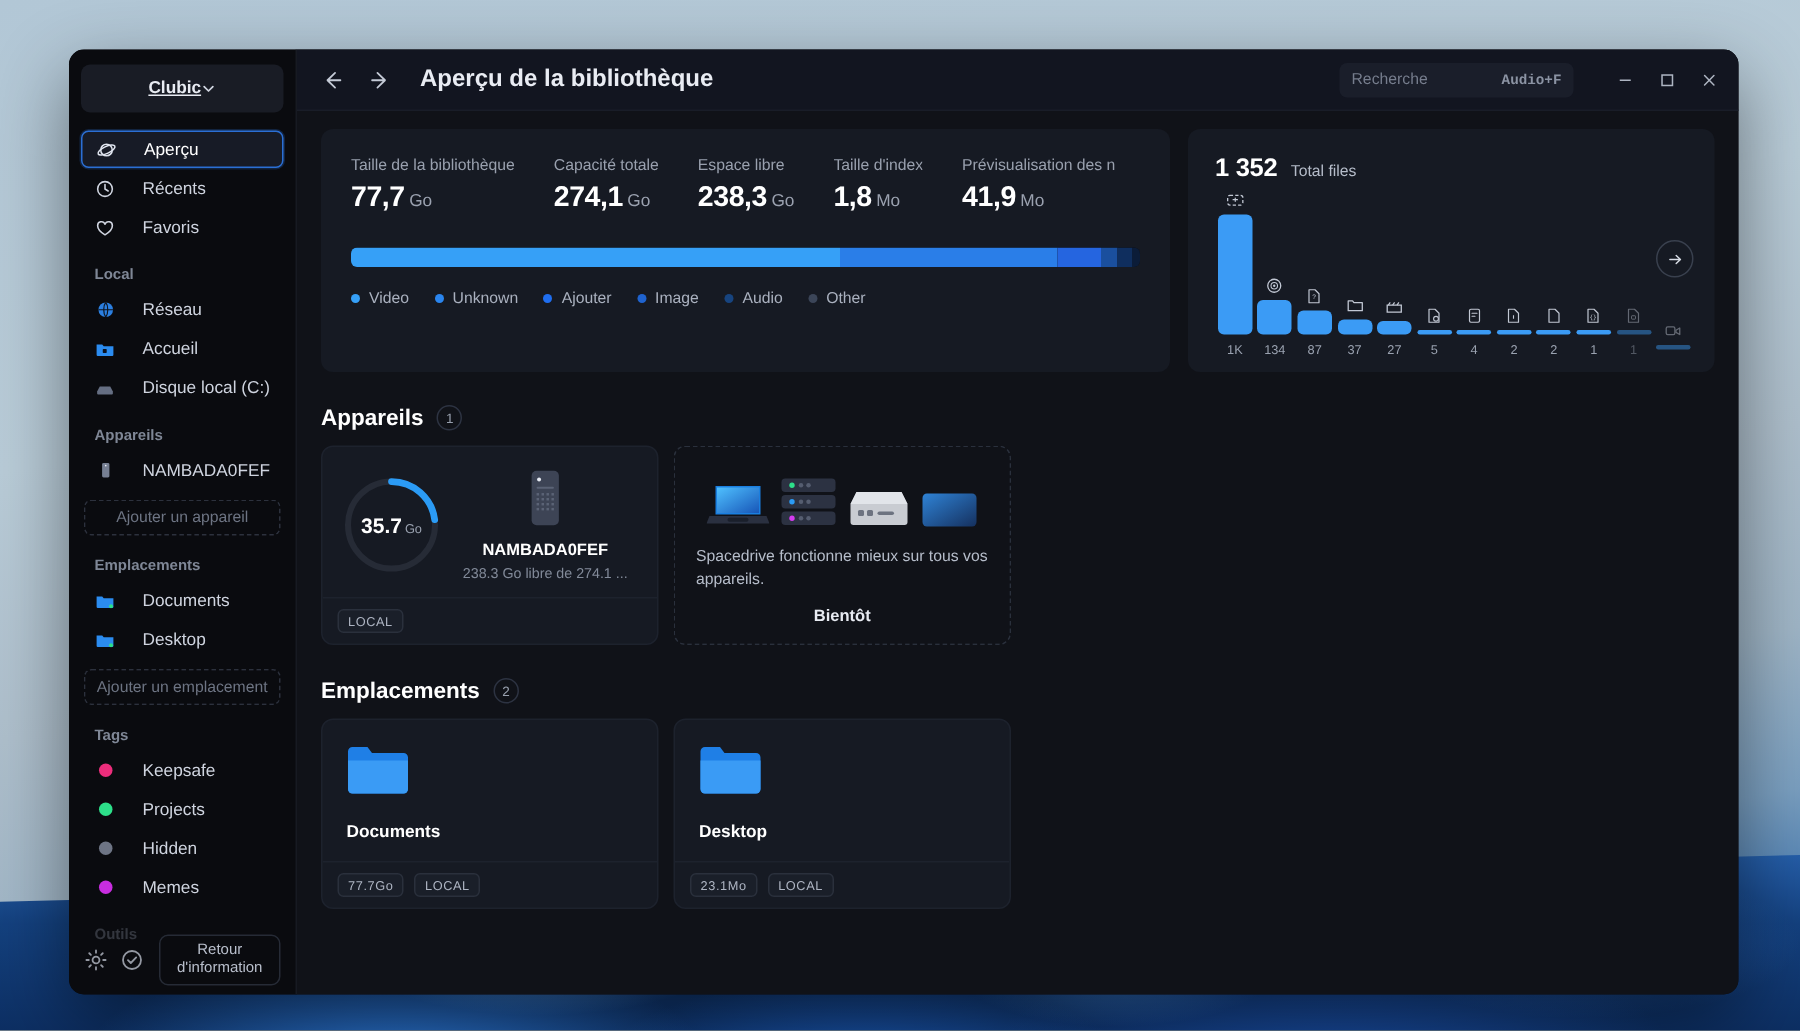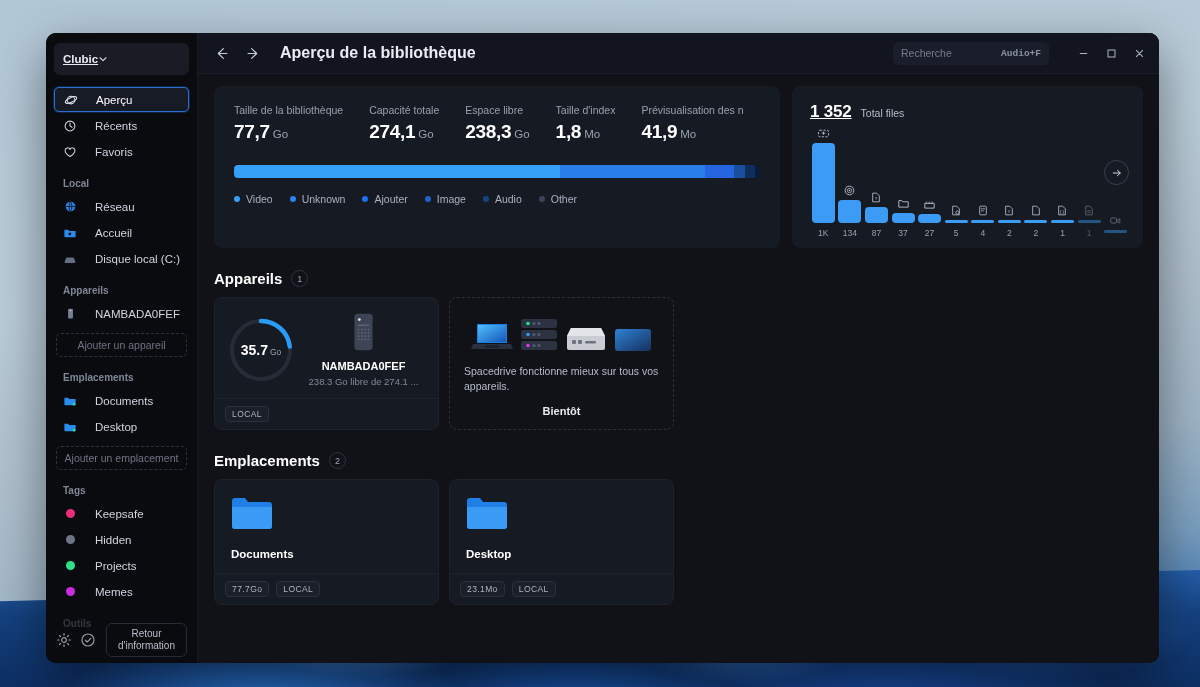--- a/index.html
+++ b/index.html
@@ -47,21 +47,21 @@
   
   #sidebar {
     width: 152px; flex: 0 0 152px; background: #0a0b0f;
     display: flex; flex-direction: column;
     padding: 10px 8px 0 8px;
     position: relative;
     border-right: 1px solid #171a22;
   }
   .lib-select {
     height: 28px; background: #191c25; border-radius: 6px;
-    display: flex; align-items: center; justify-content: flex-start;
+    display: flex; align-items: center; justify-content: center;
     padding: 16px 9px; font-size: 11.5px; font-weight: 600; color: #e9ecf3;
     margin-bottom: 12px;
     text-decoration: underline;
   }
   .chev { width: 10px; height: 10px; }
   .nav-item {
     height: 25px; display: flex; align-items: center; gap: 18px;
     padding: 0 9px; border-radius: 5px; font-size: 11.5px; color: #cfd4df;
     margin-bottom: 1px;
   }
@@ -129,21 +129,21 @@
     margin-top: 22px; height: 13px; border-radius: 4px; overflow: hidden;
     display: flex; background: #0b0d12;
   }
   .legend { margin-top: 15px; display: flex; gap: 17px; align-items: center; }
   .leg { display: flex; align-items: center; gap: 6px; font-size: 10.5px; color: #aab1bf; }
   .leg i { width: 6px; height: 6px; border-radius: 50%; display: block; }
 
   
   #kinds { width: 351px; flex: 0 0 351px; padding: 16px 14px 10px 18px; position: relative; }
   .kind-head { display: flex; align-items: baseline; gap: 9px; }
-  .kind-total { font-size: 17px; font-weight: 700; color: #fff; letter-spacing: -.2px; text-decoration: underline; }
+  .kind-total { font-size: 17px; font-weight: 700; color: #fff; letter-spacing: -.2px; }
   .kind-sub { font-size: 10.5px; color: #b5bcc9; }
   .bars { display: flex; align-items: flex-end; gap: 0; height: 108px; margin-top: 8px; }
   .kcol { flex: 1; display: flex; flex-direction: column; align-items: center; justify-content: flex-end; min-width: 0; }
   .kicon { height: 16px; margin-bottom: 3px; color: #c2c8d4; display: flex; align-items: flex-end; justify-content: center; }
   .kbar { width: 23px; background: #3b9bf5; border-radius: 4px; }
   .klabel { font-size: 8.5px; color: #9aa2b0; margin-top: 5px; }
   .kmore { position: absolute; right: 14px; top: 74px; width: 25px; height: 25px; border-radius: 50%; border: 1px solid #39404e; display: flex; align-items: center; justify-content: center; color: #d6dbe4; }
 
   
   .sec-head { display: flex; align-items: center; gap: 9px; margin: 22px 0 10px; }
@@ -298,29 +298,29 @@
 
     <div class="section-label">Tags</div>
     <div class="nav-item">
       <span class="nav-ico">
           <span class="tag-dot" style="background:#ec2d7b"></span>
         </span>
       <span>Keepsafe</span>
     </div>
     <div class="nav-item">
       <span class="nav-ico">
+          <span class="tag-dot" style="background:#2de08a"></span>
+        </span>
+      <span>Projects</span>
+    </div>
+    <div class="nav-item">
+      <span class="nav-ico">
           <span class="tag-dot" style="background:#6e7585"></span>
         </span>
       <span>Hidden</span>
-    </div>
-    <div class="nav-item">
-      <span class="nav-ico">
-          <span class="tag-dot" style="background:#2de08a"></span>
-        </span>
-      <span>Projects</span>
     </div>
     <div class="nav-item">
       <span class="nav-ico">
           <span class="tag-dot" style="background:#c82de0"></span>
         </span>
       <span>Memes</span>
     </div>
 
     <div class="section-label tools-fade">Outils</div>
 

